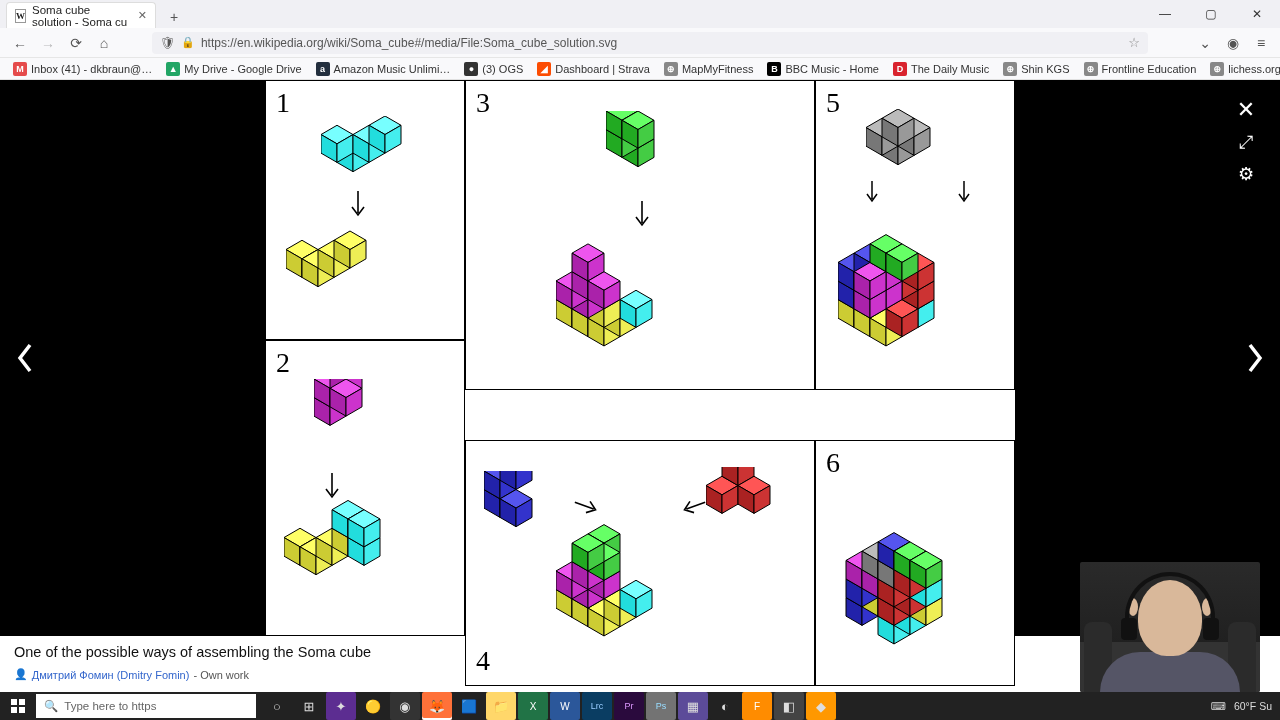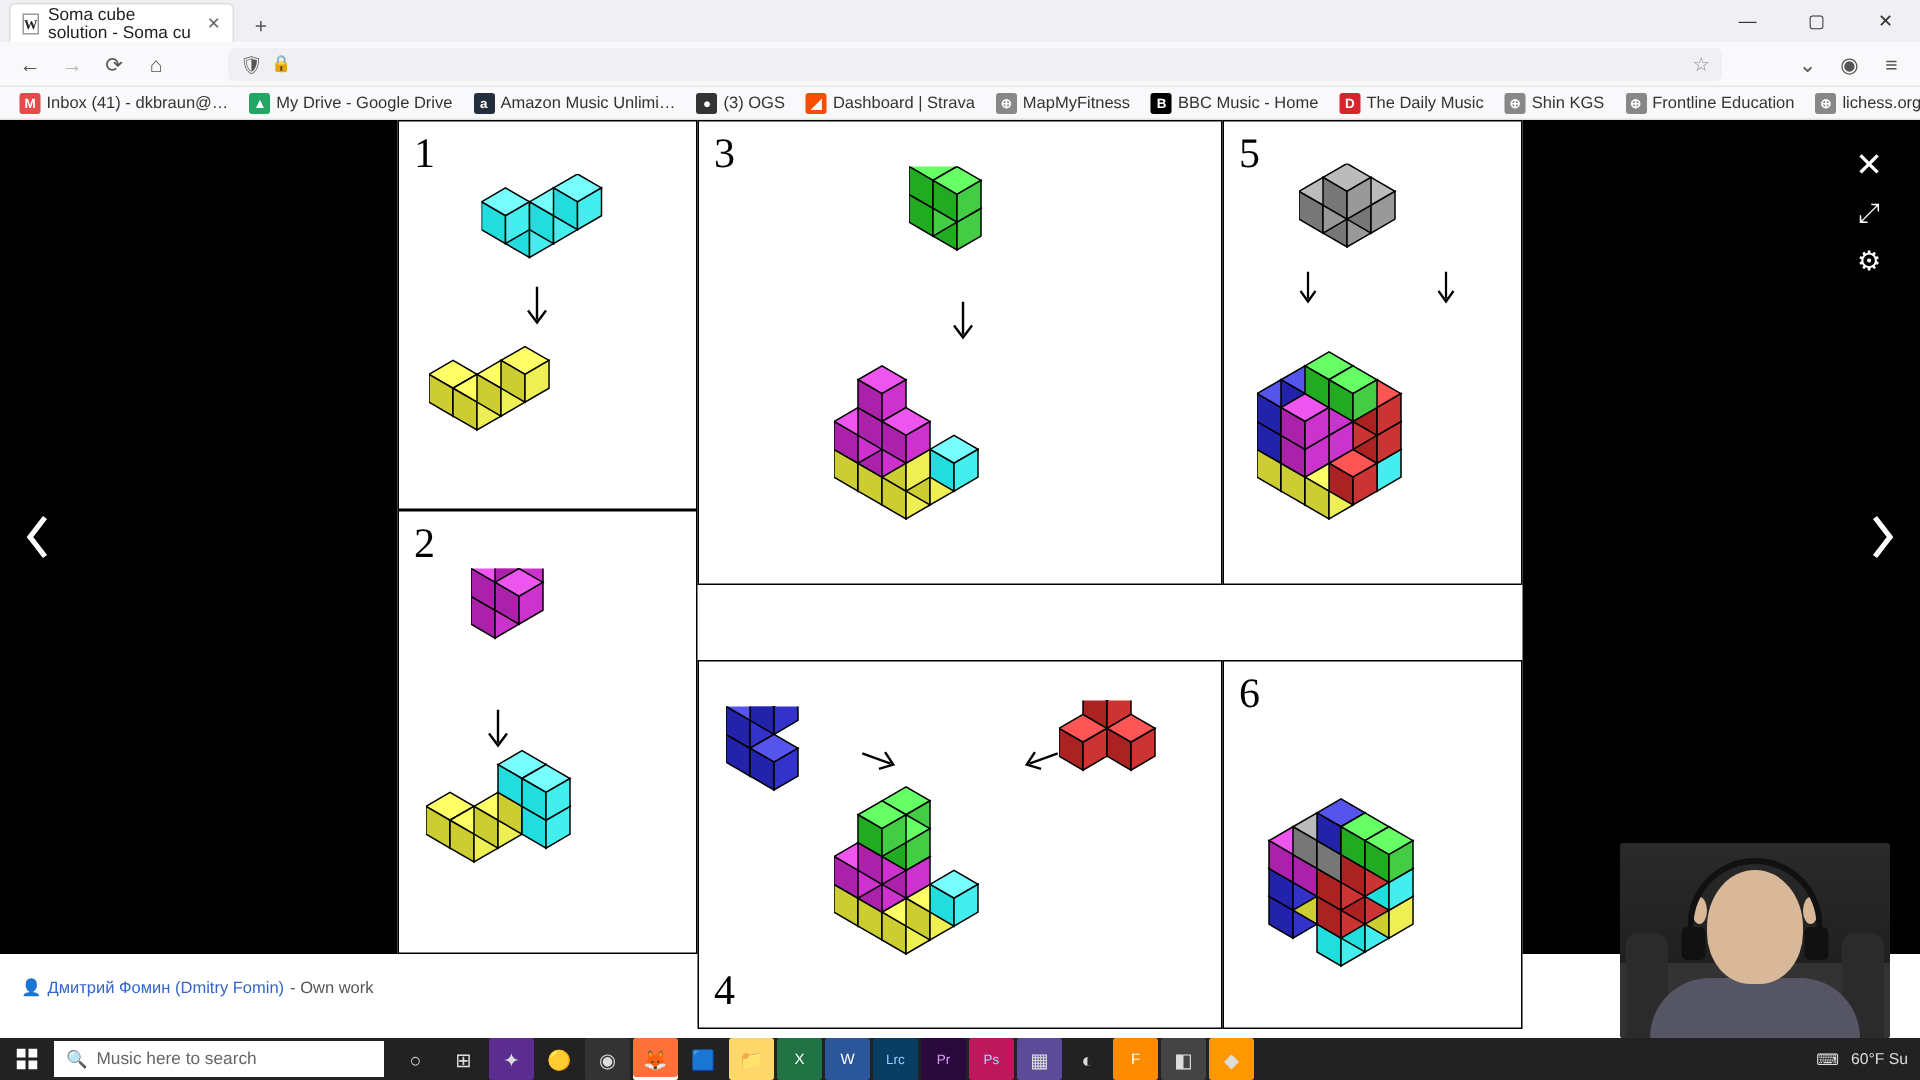--- a/index.html
+++ b/index.html
@@ -110,20 +110,21 @@
 </div>
 
 <div class="urlbar">
   <span class="navbtn">←</span>
   <span class="navbtn" style="opacity:.4">→</span>
   <span class="navbtn">⟳</span>
   <span class="navbtn">⌂</span>
   <div class="urlfield">
     <span>🛡</span>
     <span class="lock">🔒</span>
+    <span>https://en.wikipedia.org/wiki/Soma_cube#/media/File:Soma_cube_solution.svg</span>
     <span class="star">☆</span>
   </div>
   <div class="right-icons">
     <span>⌄</span>
     <span>◉</span>
     <span>≡</span>
   </div>
 </div>
 
 <div class="bookmarks">
@@ -766,55 +767,56 @@
    <polygon points="72,71.44 88,80.72 88,99.28 72,90" fill="#2a2" stroke="#000" stroke-width="1"></polygon>
    <polygon points="88,80.72 104,71.44 104,90 88,99.28" fill="#4c4" stroke="#000" stroke-width="1"></polygon>
   </g>
           </g>
         </svg>
     </div>
   </div>
 </div>
 
 <div class="caption-area">
+  <div class="cap">One of the possible ways of assembling the Soma cube</div>
   <div class="attr-line">
     <span class="person-ico">👤</span>
     <a>Дмитрий Фомин (Dmitry Fomin)</a>
     <span> - Own work</span>
   </div>
 
 </div>
 
 <div class="taskbar">
   <div class="start">
     <svg width="14" height="14">
         <rect x="0" y="0" width="6" height="6" fill="#fff"></rect>
         <rect x="8" y="0" width="6" height="6" fill="#fff"></rect>
         <rect x="0" y="8" width="6" height="6" fill="#fff"></rect>
         <rect x="8" y="8" width="6" height="6" fill="#fff"></rect>
       </svg>
   </div>
   <div class="searchbox">
     <span>🔍</span>
-    <span>Music here to search</span>
+    <span>Type here to https</span>
   </div>
   <div class="task-icons">
     <div class="ti">○</div>
     <div class="ti">⊞</div>
     <div class="ti app" style="background:#5c2d91">✦</div>
     <div class="ti app">🟡</div>
     <div class="ti app" style="background:#333">◉</div>
     <div class="ti app" style="background:#ff7139;box-shadow:inset 0 -2px #fff">🦊</div>
     <div class="ti app">🟦</div>
     <div class="ti app" style="background:#ffd76a">📁</div>
     <div class="ti app" style="background:#217346;color:#fff;font-size:10px">X</div>
     <div class="ti app" style="background:#2b579a;color:#fff;font-size:10px">W</div>
     <div class="ti app" style="background:#0a3d62;color:#9cf;font-size:9px">Lrc</div>
     <div class="ti app" style="background:#2a0a3d;color:#d9f;font-size:9px">Pr</div>
-    <div class="ti app" style="background:#be185d;color:#9df;font-size:9px">Ps</div>
+    <div class="ti app" style="background:#737373;color:#9df;font-size:9px">Ps</div>
     <div class="ti app" style="background:#5c4b99">▦</div>
     <div class="ti app" style="background:#222">◐</div>
     <div class="ti app" style="background:#ff8c00;color:#fff;font-size:10px">F</div>
     <div class="ti app" style="background:#444">◧</div>
     <div class="ti app" style="background:#ff9800">◆</div>
   </div>
   <div class="tray">
     <span>⌨</span>
     <span>60°F  Su</span>
   </div>

